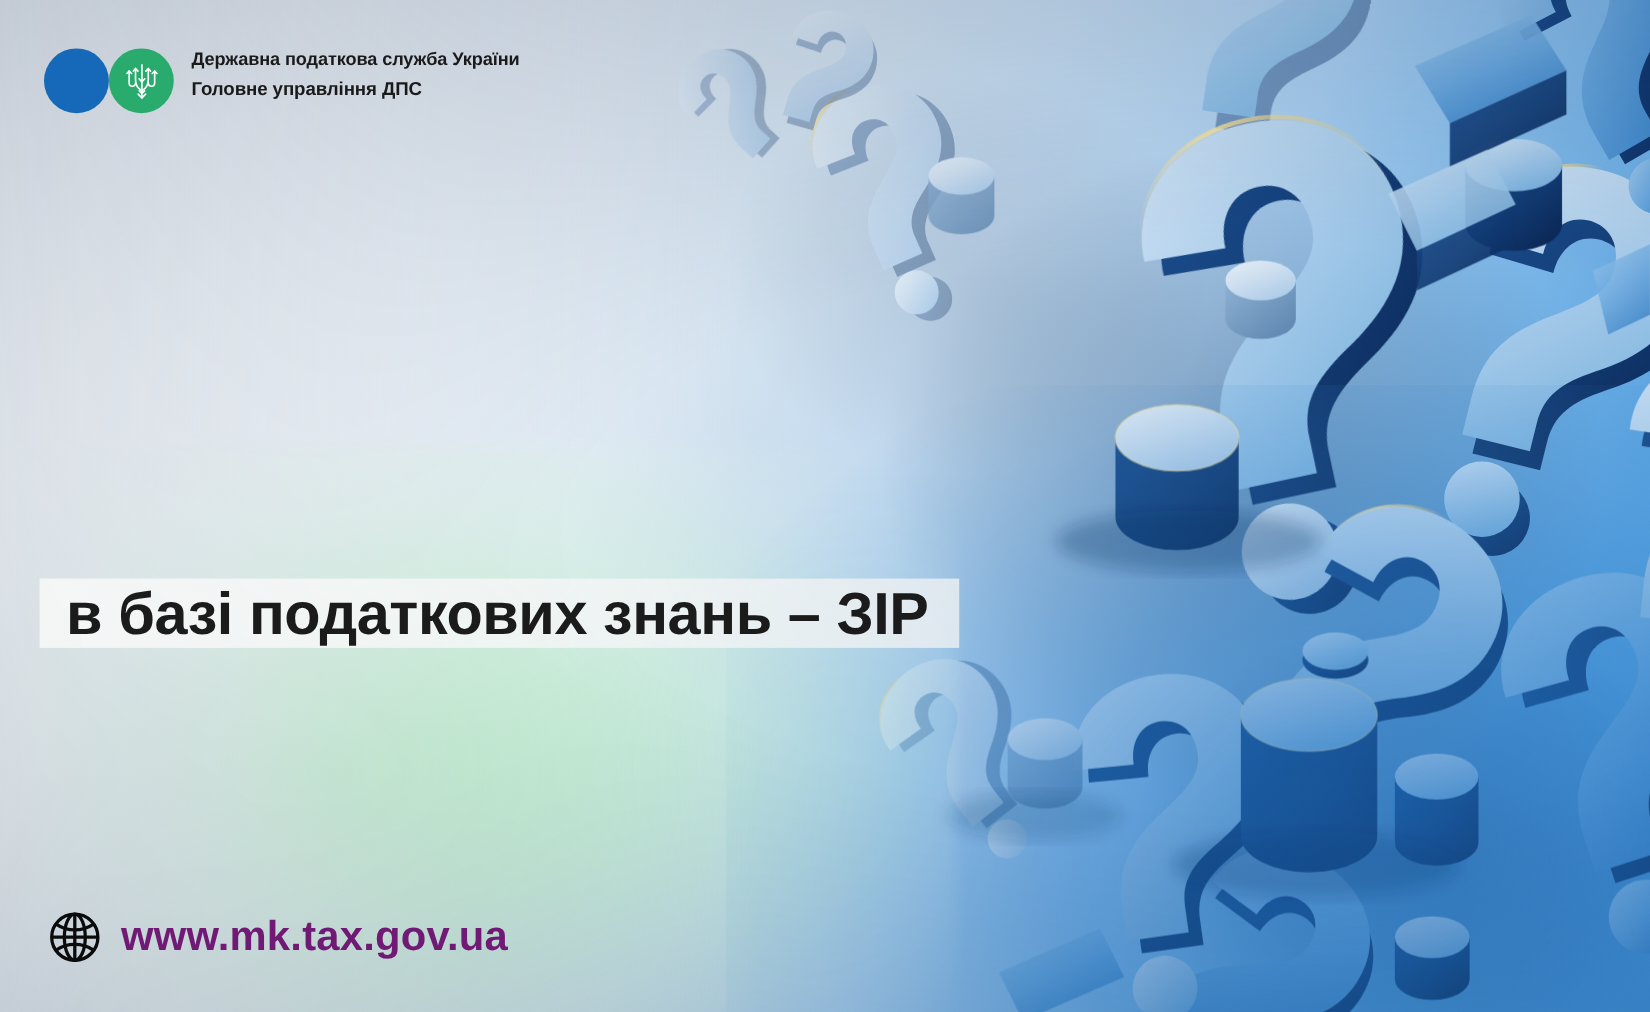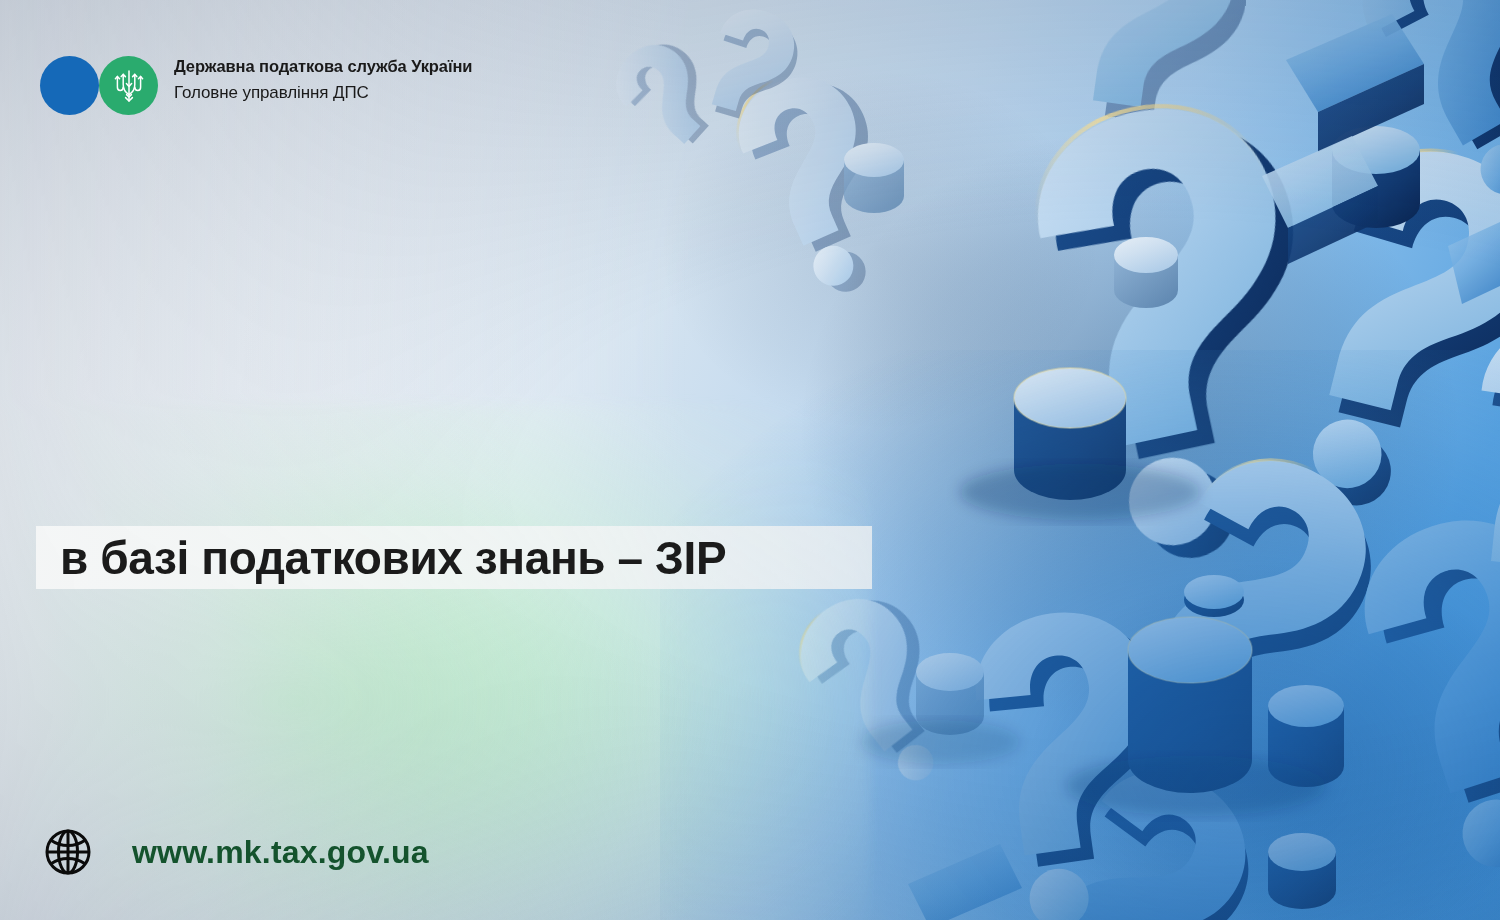--- a/index.html
+++ b/index.html
@@ -86,21 +86,21 @@
     background: radial-gradient(ellipse at 76% 52%,
        rgba(10,40,80,0.00) 38%,
        rgba(10,40,80,0.10) 66%,
        rgba(8,34,72,0.22) 100%);
   }
 
   
   .logo {
     position: absolute;
     left: 40px;
-    top: 56px;
+    top: 44px;
     display: flex;
     align-items: flex-start;
   }
   .logo-marks {
     position: relative;
     width: 118px;
     height: 60px;
     flex: 0 0 auto;
   }
   .circ {
@@ -129,21 +129,21 @@
   }
   .logo-l1 {
     font-size: 16.5px;
     font-weight: 700;
     letter-spacing: -0.1px;
     line-height: 1.15;
     white-space: nowrap;
   }
   .logo-l2, .logo-l3 {
     font-size: 17px;
-    font-weight: 400;
+    font-weight: 700;
     letter-spacing: -0.1px;
     line-height: 1.28;
     white-space: nowrap;
   }
   .logo-l2 { margin-top: 6px; }
 
   
   .headline {
     position: absolute;
     left: 55px;
@@ -166,42 +166,42 @@
     height: 63px;
     background: linear-gradient(90deg,
         rgba(247,248,248,0.90) 0%,
         rgba(243,245,245,0.88) 55%,
         rgba(236,239,241,0.82) 100%);
     display: flex;
     align-items: center;
   }
   .hl-band-text {
     margin-left: 24px;
-    font-size: 46px;
+    font-size: 54px;
     font-weight: 700;
     color: #1b1b1b;
     letter-spacing: -0.4px;
     line-height: 1;
     white-space: nowrap;
   }
 
   
   .footer {
     position: absolute;
     left: 42px;
     top: 826px;
     display: flex;
     align-items: center;
   }
   .globe { width: 52px; height: 52px; flex: 0 0 auto; }
   .footer-url {
-    margin-left: 38px;
-    font-size: 32px;
+    margin-left: 16px;
+    font-size: 38px;
     font-weight: 700;
-    color: #14532d;
+    color: #701a75;
     letter-spacing: 0.2px;
     white-space: nowrap;
   }
 </style>
 </head>
 <body>
 
 <div class="banner">
 
   <div class="bg-base"></div>

